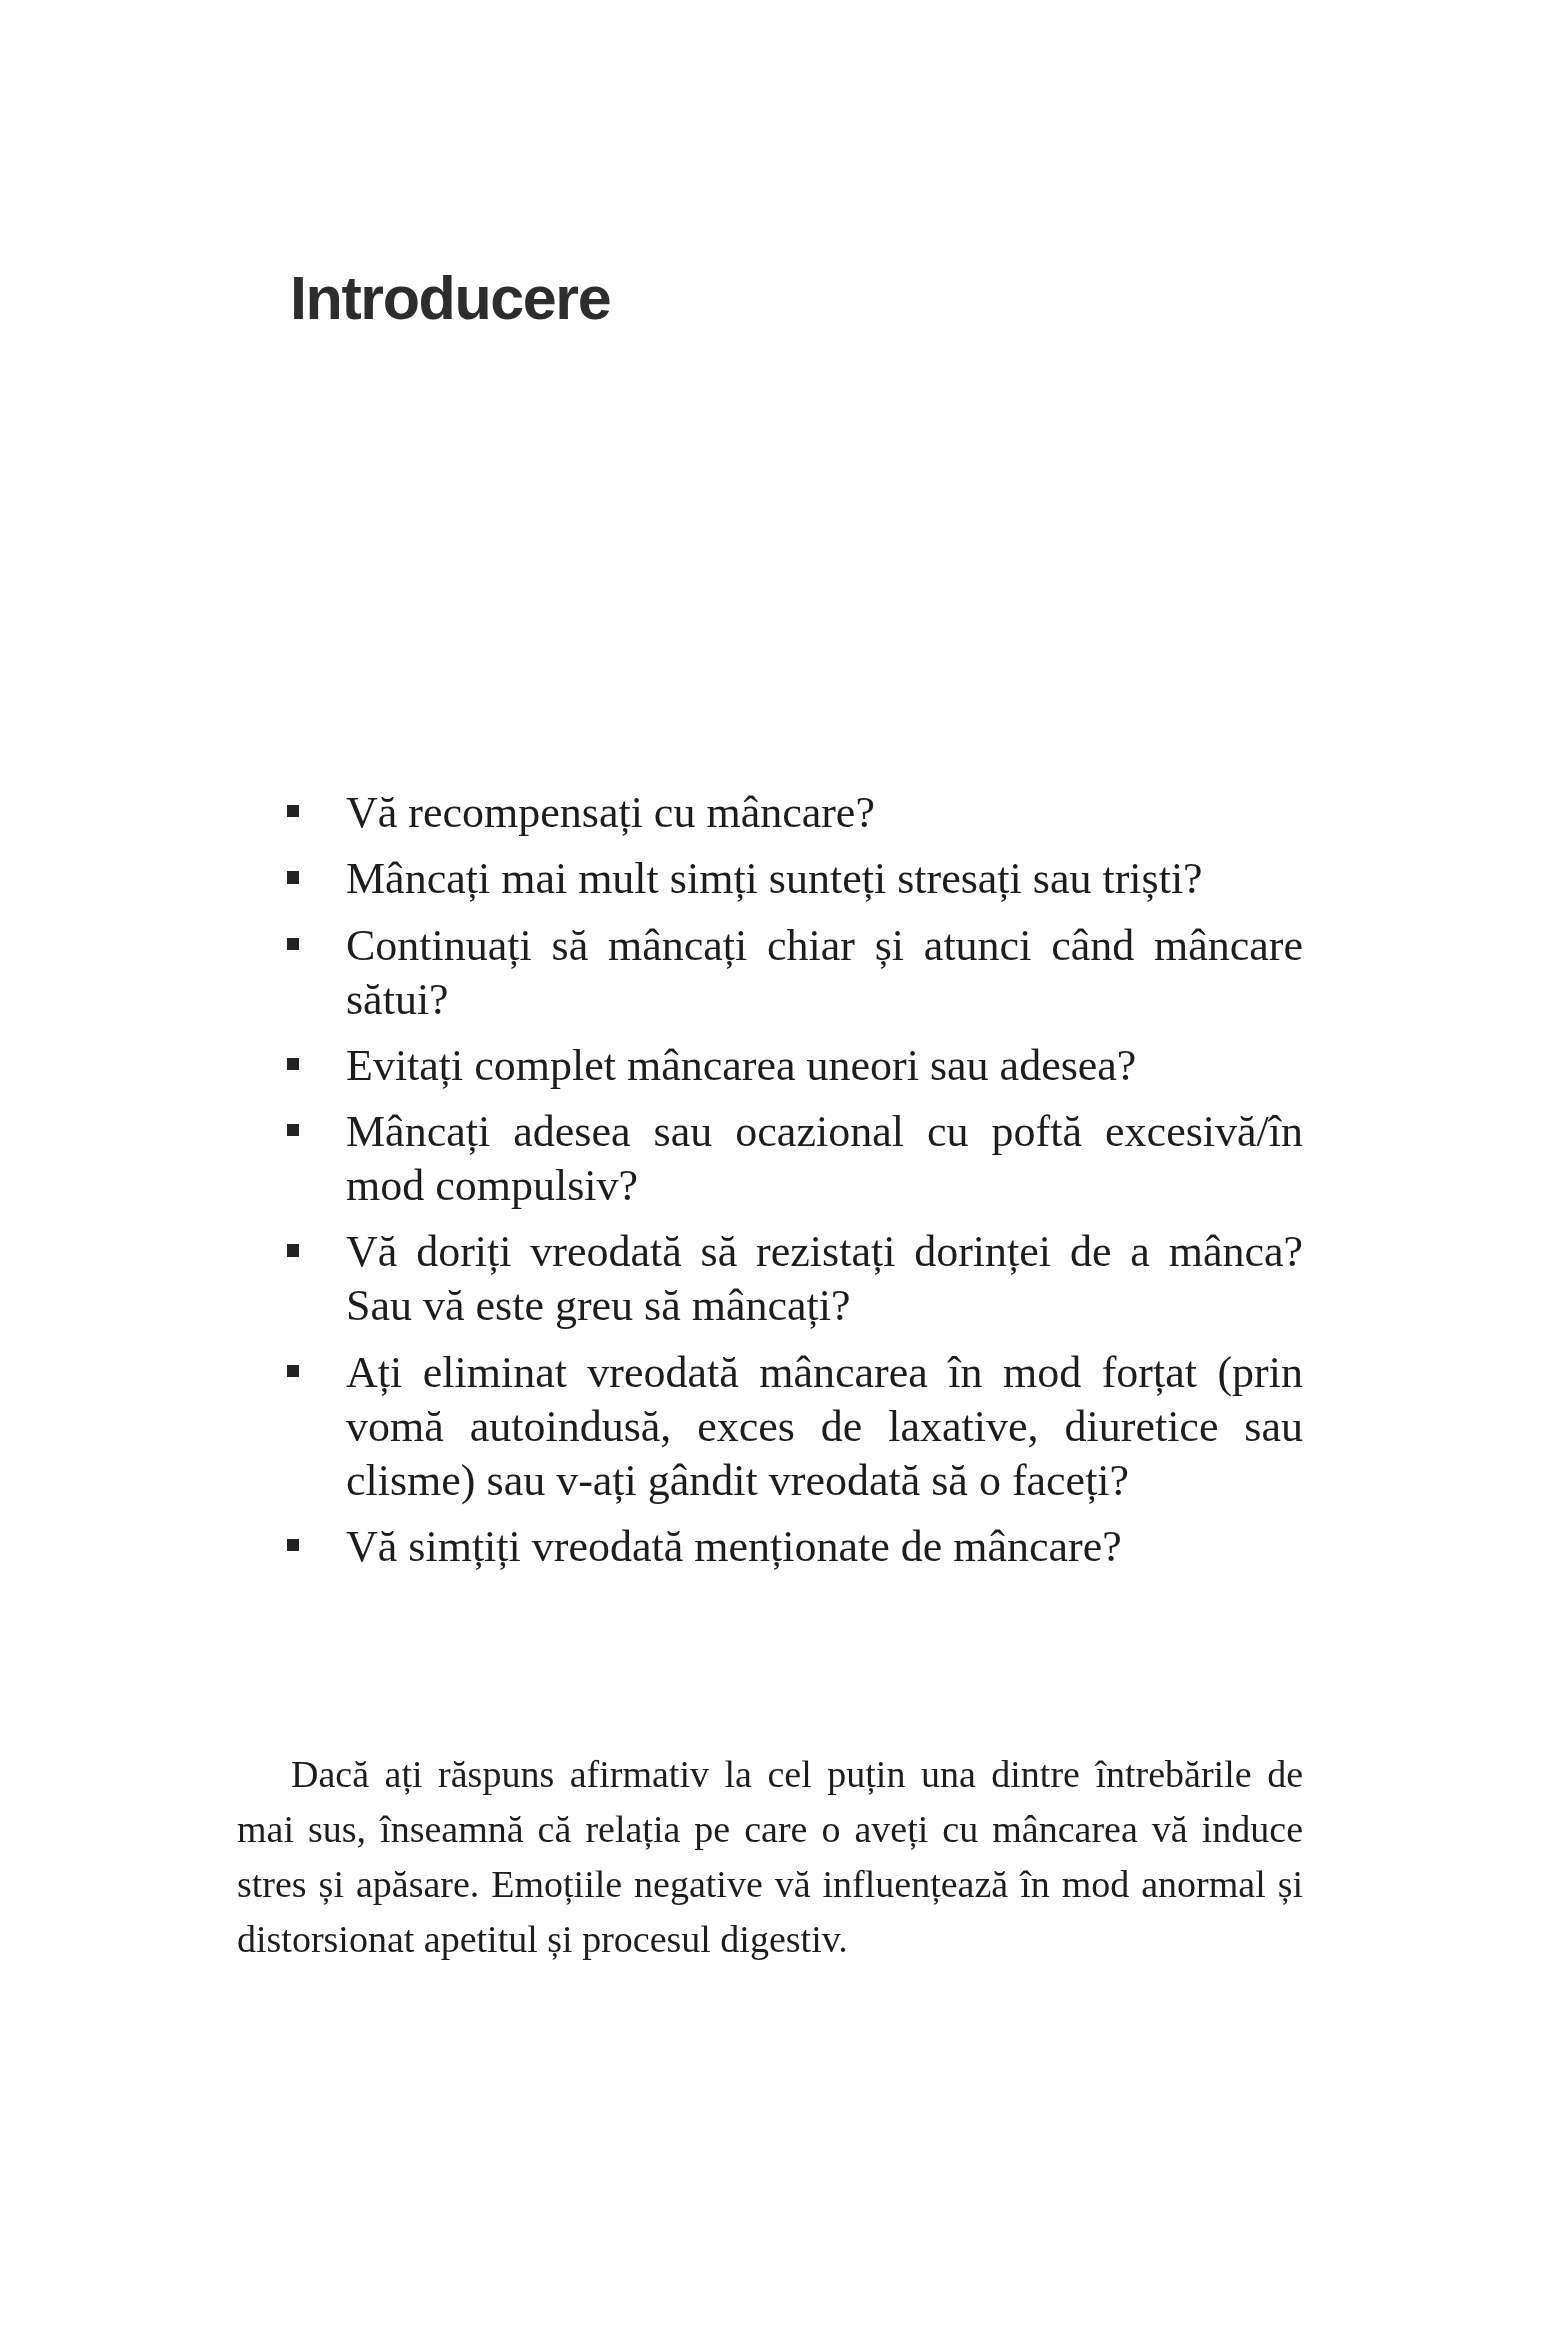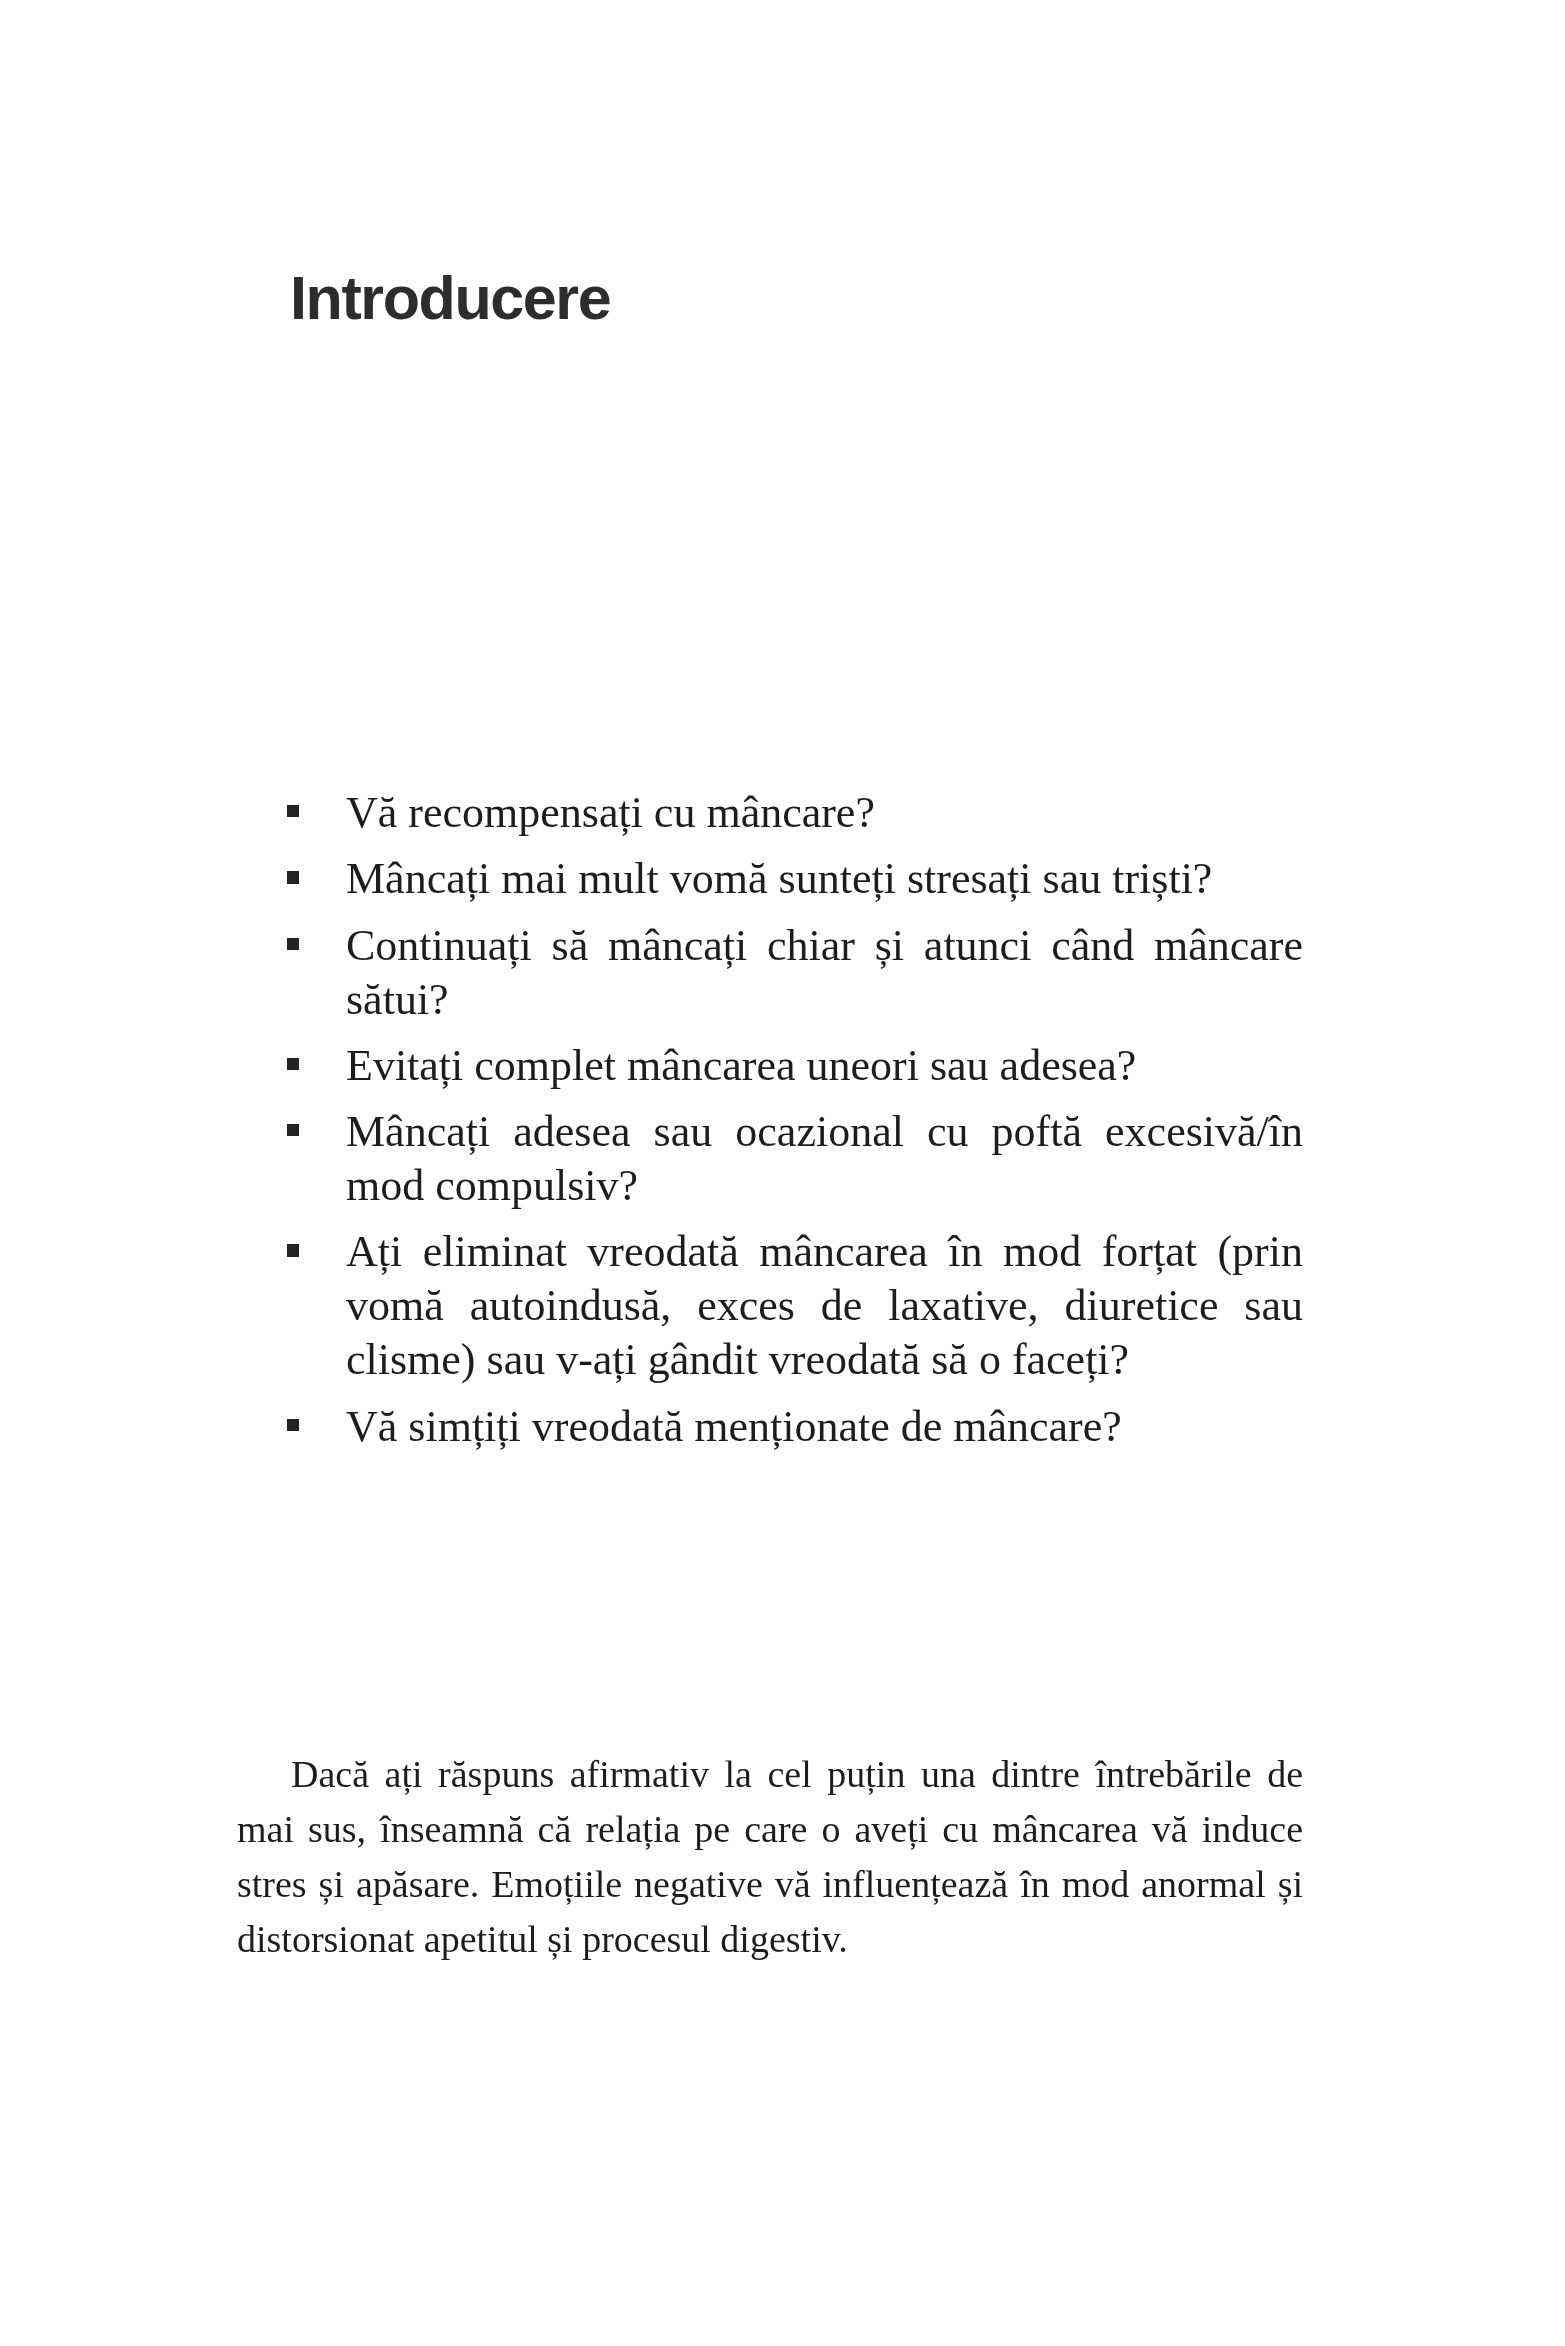--- a/index.html
+++ b/index.html
@@ -78,33 +78,37 @@
 
   <h1 class="page-title">Introducere</h1>
 
   <ul class="question-list">
     <li>
       <span class="bullet-square"></span>
       <span>Vă recompensați cu mâncare?</span>
     </li>
     <li>
       <span class="bullet-square"></span>
-      <span>Mâncați mai mult vomă sunteți stresați sau triști?</span>
+      <span>Mâncați mai mult simți sunteți stresați sau triști?</span>
     </li>
     <li>
       <span class="bullet-square"></span>
       <span>Continuați să mâncați chiar și atunci când mâncare sătui?</span>
     </li>
     <li>
       <span class="bullet-square"></span>
       <span>Evitați complet mâncarea uneori sau adesea?</span>
     </li>
     <li>
       <span class="bullet-square"></span>
       <span>Mâncați adesea sau ocazional cu poftă excesivă/în mod compulsiv?</span>
+    </li>
+    <li>
+      <span class="bullet-square"></span>
+      <span>Vă doriți vreodată să rezistați dorinței de a mânca? Sau vă este greu să mâncați?</span>
     </li>
     <li>
       <span class="bullet-square"></span>
       <span>Ați eliminat vreodată mâncarea în mod forțat (prin vomă autoindusă, exces de laxative, diuretice sau clisme) sau v-ați gândit vreodată să o faceți?</span>
     </li>
     <li>
       <span class="bullet-square"></span>
       <span>Vă simțiți vreodată menționate de mâncare?</span>
     </li>
   </ul>

